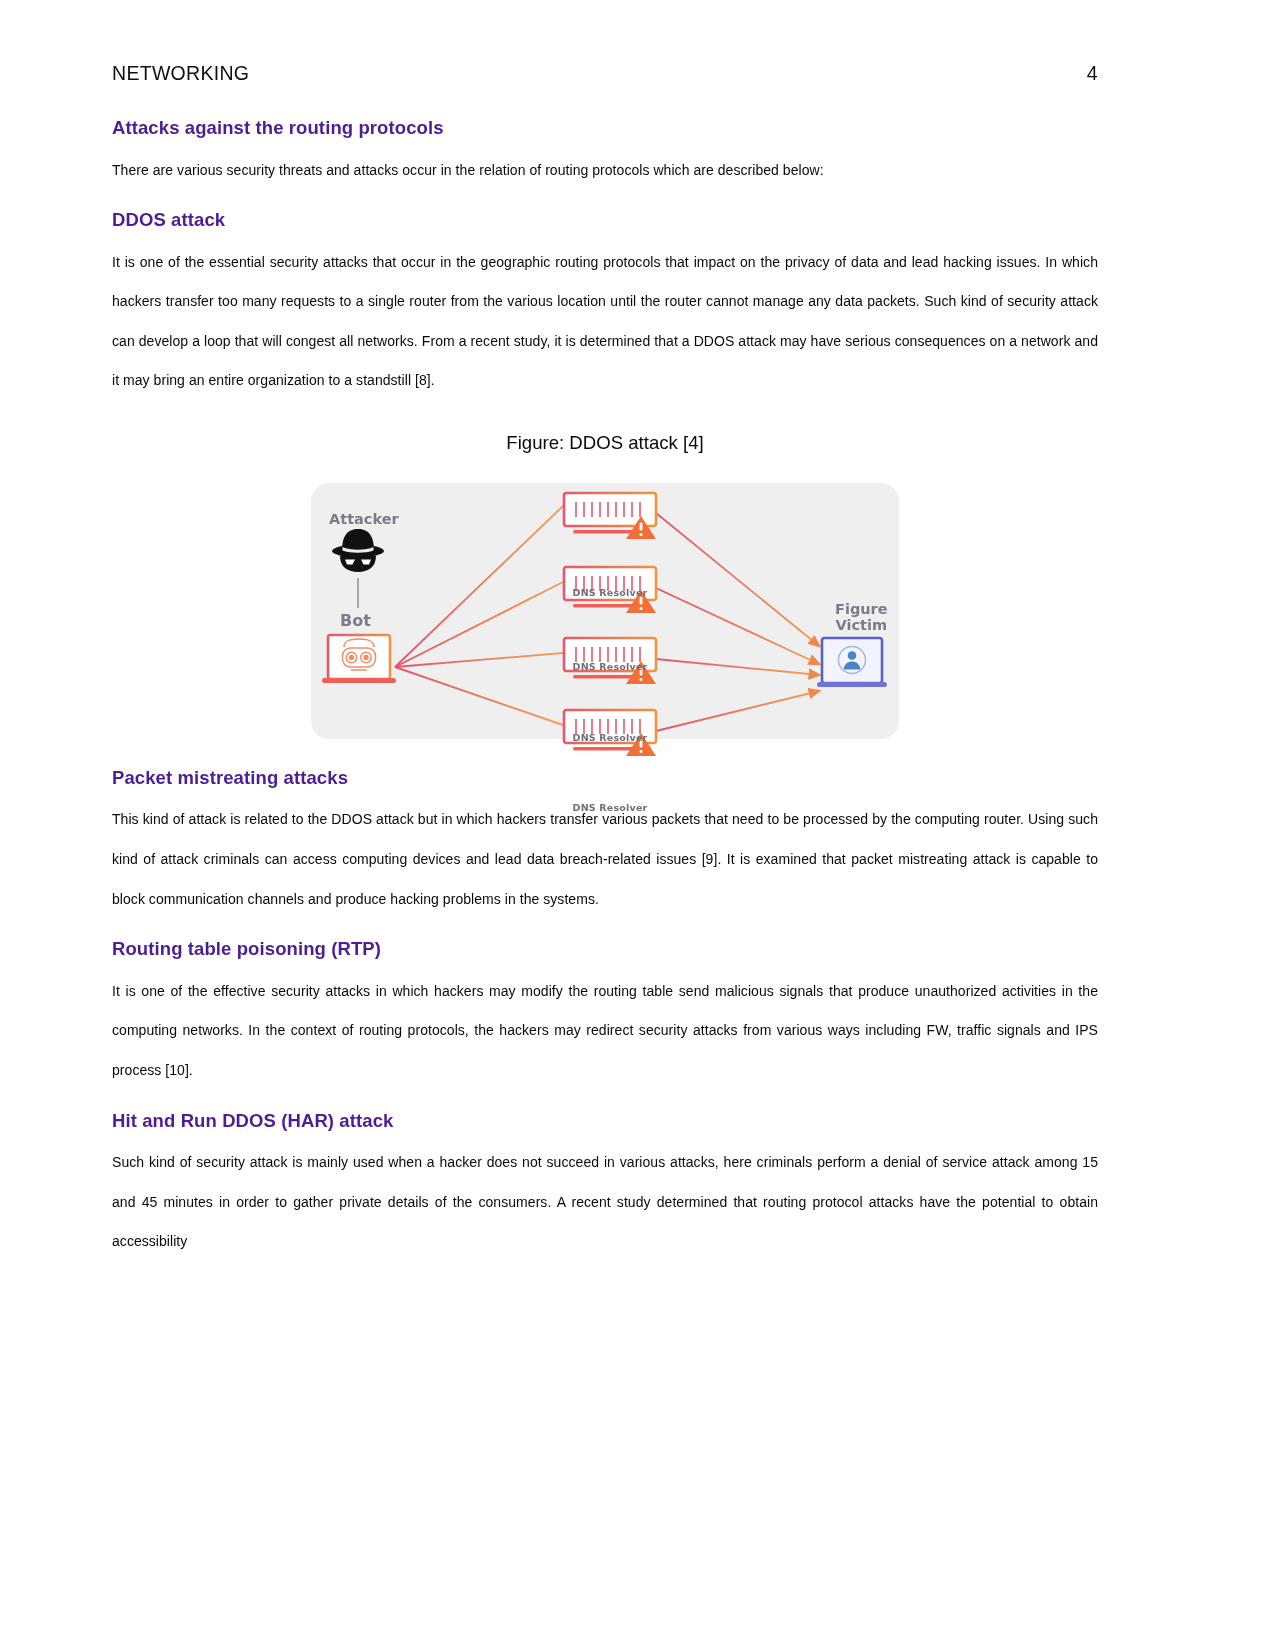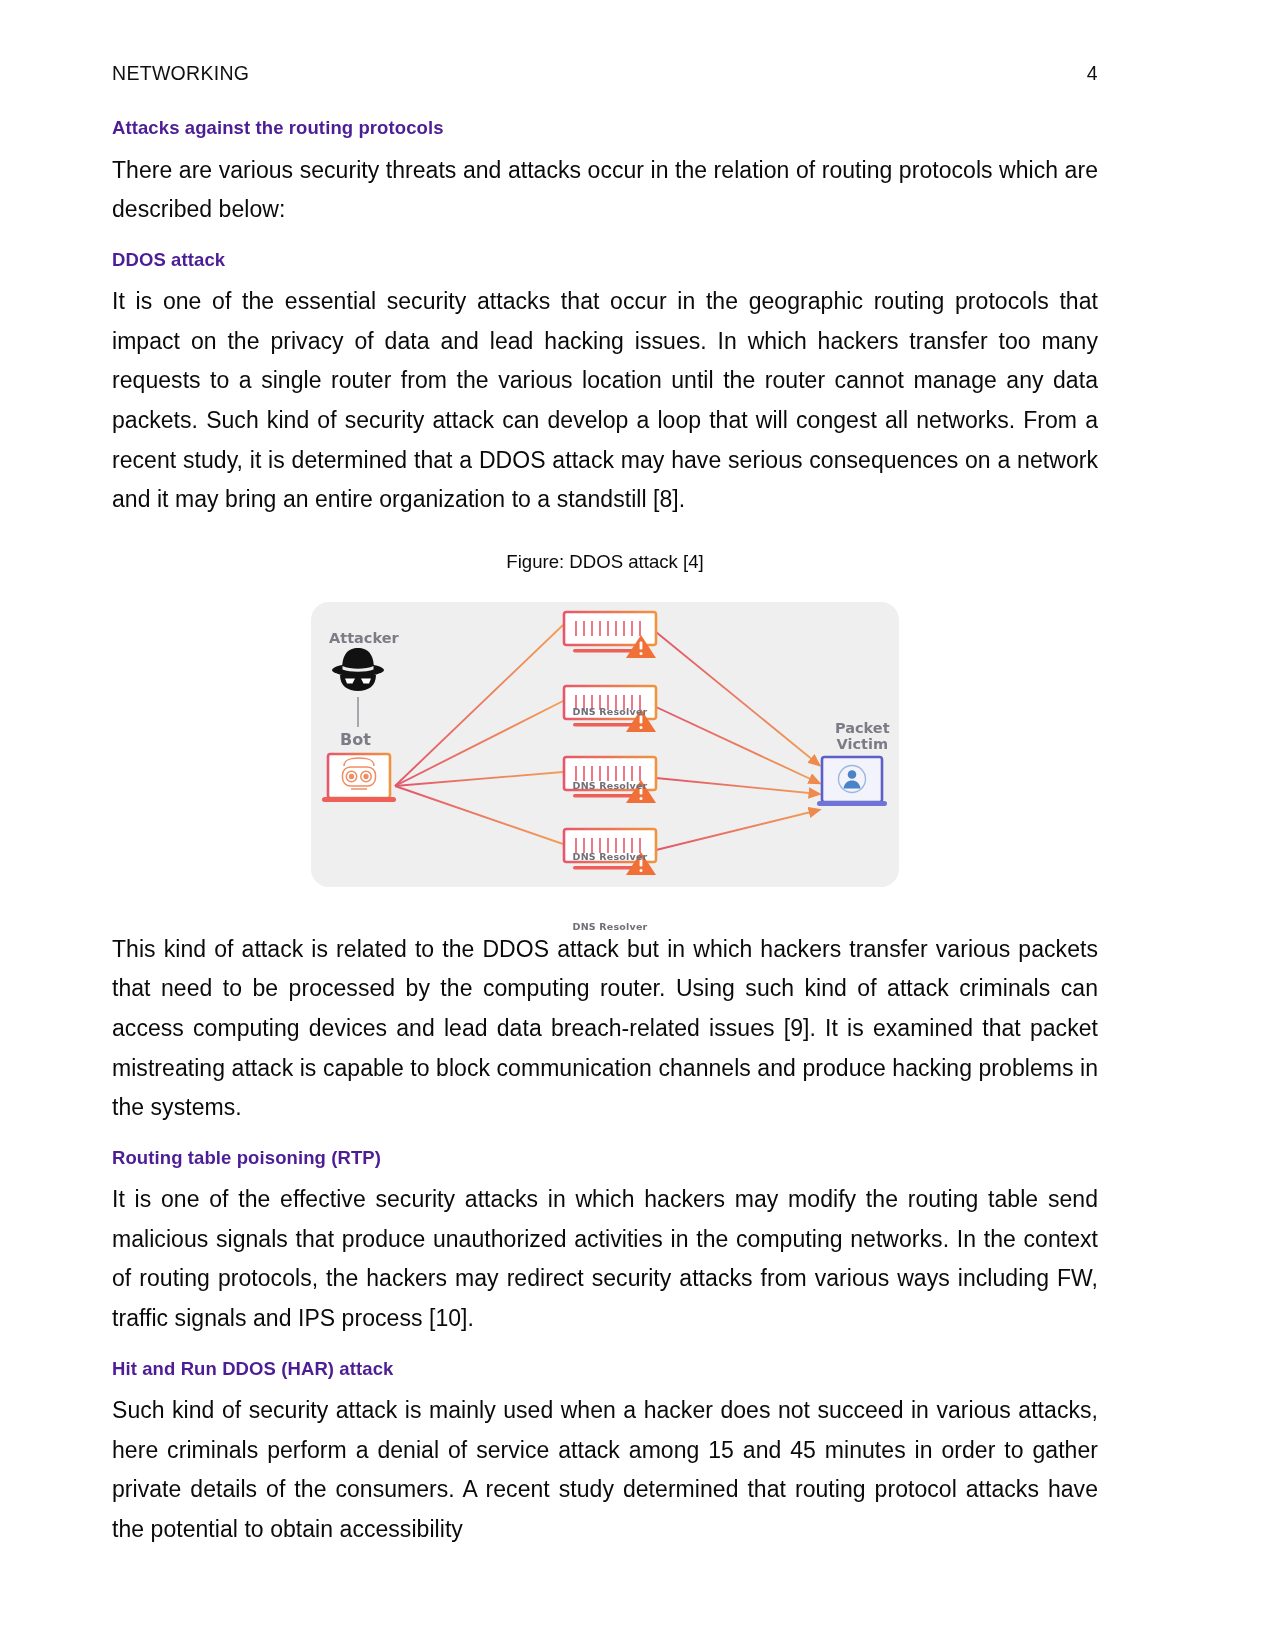--- a/index.html
+++ b/index.html
@@ -50,21 +50,21 @@
   
   h2.heading {
     font-size: 18.5px;
     font-weight: bold;
     margin: 0 0 0 0;
     line-height: 1.0;
     color: #4c1d95;
     letter-spacing: 0.1px;
   }
   p.para {
-    font-size: 23px;
+    font-size: 14px;
     line-height: 39.6px;
     text-align: justify;
     margin: 0;
     color: #0a0a0a;
     letter-spacing: 0.05px;
   }
 
   .gap-sm { height: 13px; }
   .gap-md { height: 21px; }
   .gap-lg { height: 30px; }
@@ -77,21 +77,21 @@
   }
 
   
   .figure-wrap {
     display: flex;
     justify-content: center;
   }
   .figure {
     position: relative;
     width: 588px;
-    height: 285px;
+    height: 256px;
     background: #efeff0;
     border-radius: 18px;
   }
   .fig-label {
     position: absolute;
     font-family: "DejaVu Sans", sans-serif;
     color: #7c7c86;
     font-weight: bold;
     white-space: nowrap;
   }
@@ -296,33 +296,34 @@
               <circle cx="541" cy="177" r="13.5" fill="none" stroke="#9fb6e0" stroke-width="1.4"></circle>
               <circle cx="541" cy="172.5" r="4.3" fill="#4a84c8"></circle>
               <path d="M532.5,186.5 C533.5,180.8 537,178.6 541,178.6 C545,178.6 548.5,180.8 549.5,186.5 Z" fill="#4a84c8"></path>
             </g>
           </g>
         </svg>
 
         <div class="fig-label lbl-attacker">Attacker</div>
         <div class="fig-label lbl-bot">Bot</div>
         <div class="fig-label lbl-target">
-          <div>Packet</div>
+          <div>Figure</div>
           <div>Victim</div>
         </div>
 
         <div class="fig-label lbl-dns" style="left:253px; top:60px;  width:92px; text-align:center;">DNS Resolver</div>
         <div class="fig-label lbl-dns" style="left:253px; top:134px; width:92px; text-align:center;">DNS Resolver</div>
         <div class="fig-label lbl-dns" style="left:253px; top:205px; width:92px; text-align:center;">DNS Resolver</div>
         <div class="fig-label lbl-dns" style="left:253px; top:275px; width:92px; text-align:center;">DNS Resolver</div>
       </div>
     </div>
 
     <div style="height:30px"></div>
 
+    <h2 class="heading">Packet mistreating attacks</h2>
     <div class="gap-sm"></div>
     <p class="para">This kind of attack is related to the DDOS attack but in which hackers transfer various packets that need to be processed by the computing router. Using such kind of attack criminals can access computing devices and lead data breach-related issues [9]. It is examined that packet mistreating attack is capable to block communication channels and produce hacking problems in the systems.</p>
 
     <div class="gap-md"></div>
 
     <h2 class="heading">Routing table poisoning (RTP)</h2>
     <div class="gap-sm"></div>
     <p class="para">It is one of the effective security attacks in which hackers may modify the routing table send malicious signals that produce unauthorized activities in the computing networks. In the context of routing protocols, the hackers may redirect security attacks from various ways including FW, traffic signals and IPS process [10].</p>
 
     <div class="gap-md"></div>

